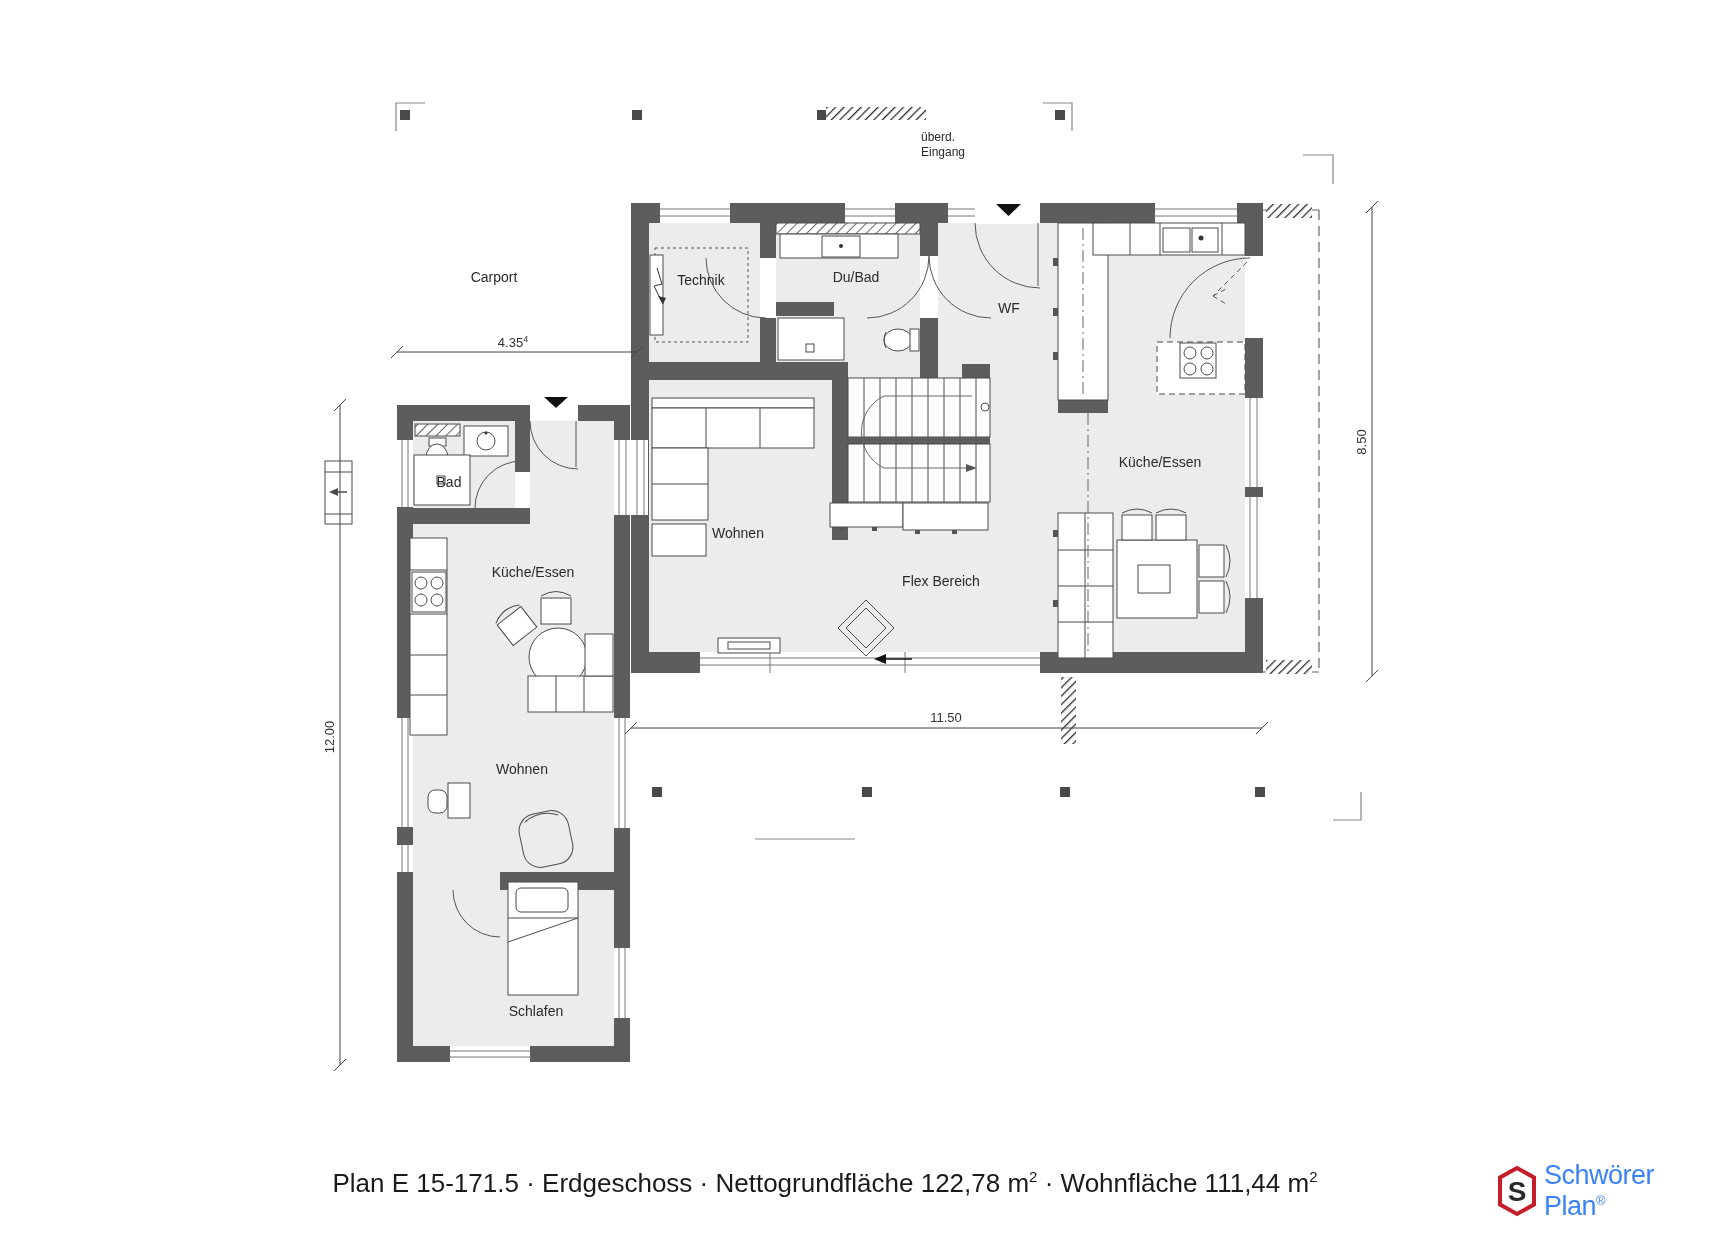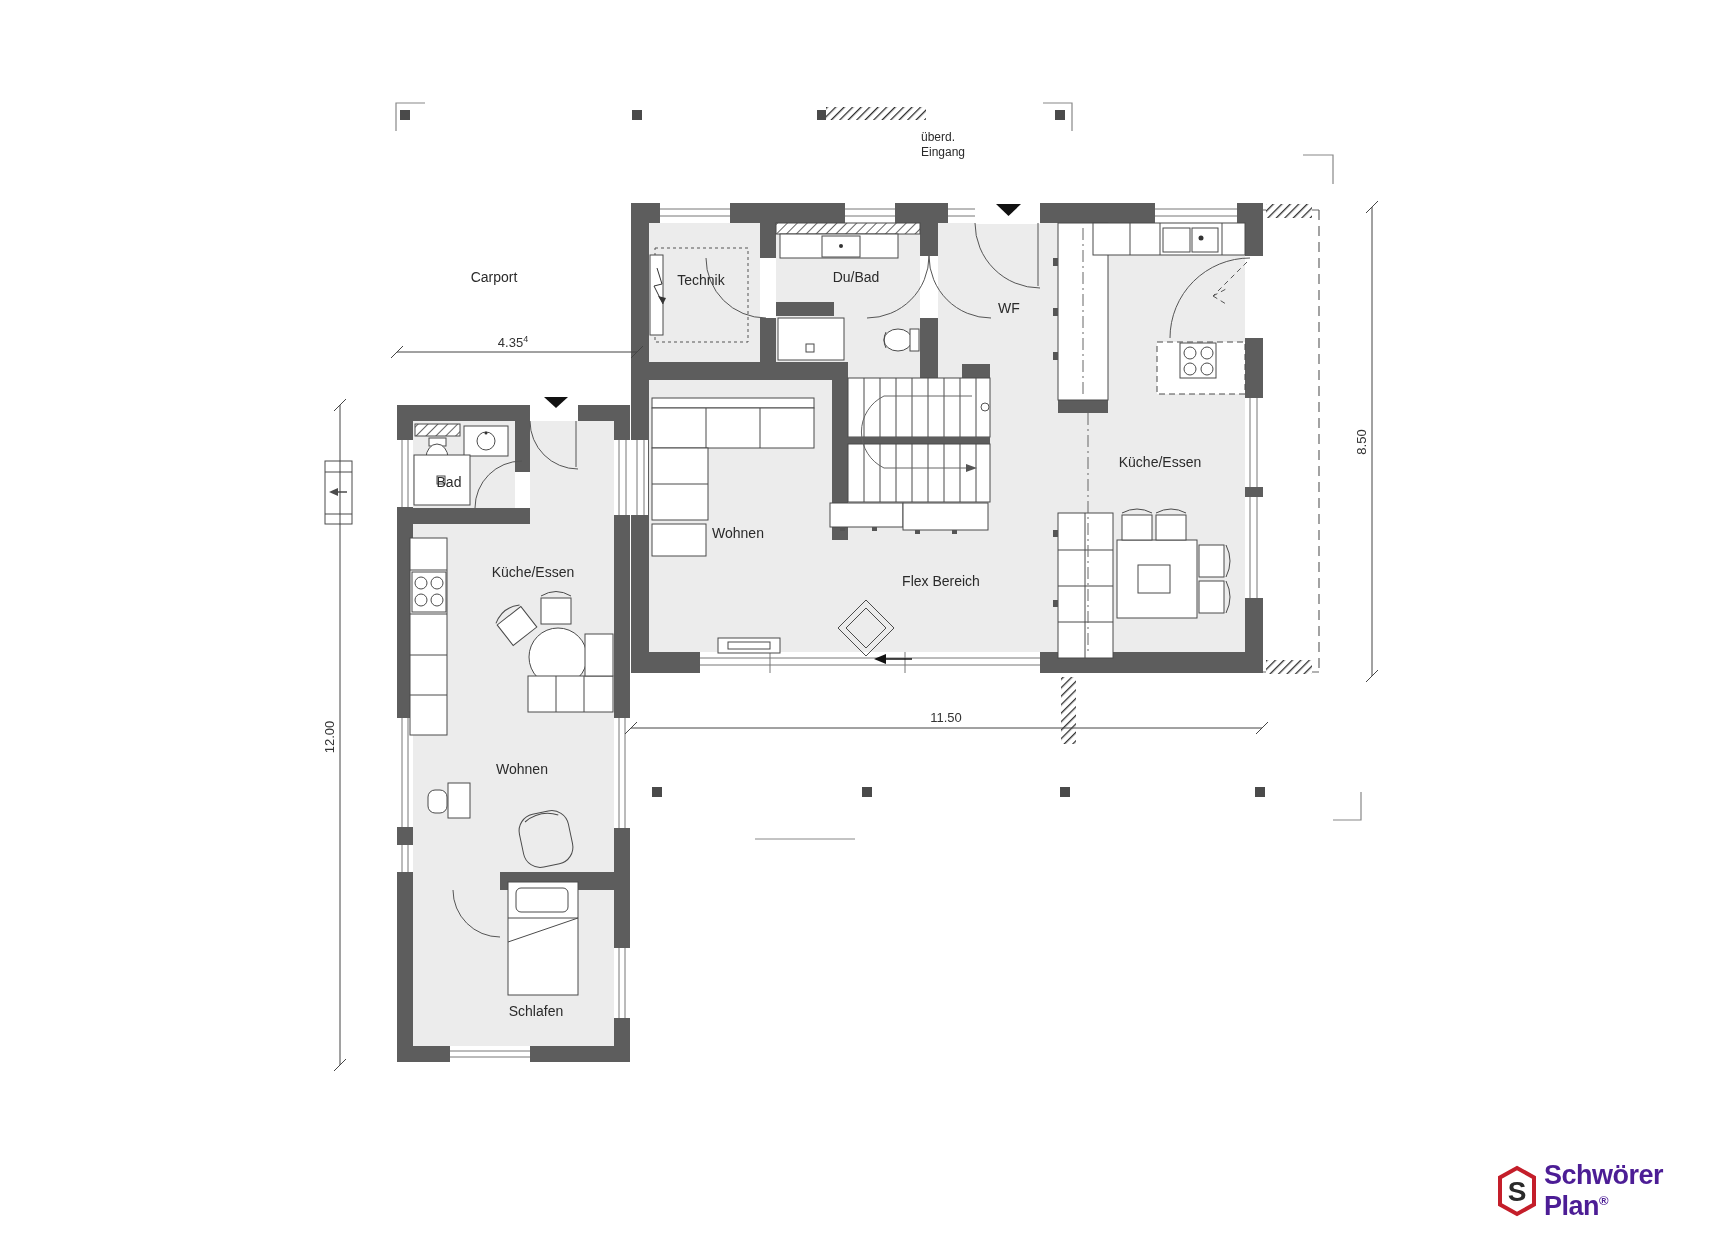--- a/index.html
+++ b/index.html
@@ -7,21 +7,21 @@
           font-family:"Liberation Sans", sans-serif;color:var(--text,#1a1a1a);}
   .plan-svg{position:absolute;left:0;top:0;}
   svg text{font-family:"Liberation Sans", sans-serif;fill:#2a2a2a;}
   .room-label{font-size:14px;}
   .dim-label{font-size:13px;fill:#333;}
   .small-label{font-size:12px;}
   .caption{position:absolute;top:1168px;left:0;width:1650px;text-align:center;
            font-size:26px;color:#1a1a1a;}
   .caption sup{font-size:15px;}
   .logo{position:absolute;left:1497px;top:1163px;display:flex;align-items:center;gap:7px;}
-  .logo-text{font-weight:bold;font-size:27px;line-height:25px;color:#4c1d95;letter-spacing:-0.5px;}
+  .logo-text{font-weight:normal;font-size:27px;line-height:25px;color:#3b82f6;letter-spacing:-0.5px;}
   .logo-text sup{font-size:13px;}
 </style>
 </head>
 <body>
 
 <div class="canvas">
 
 <svg class="plan-svg" width="1720" height="1254" viewBox="0 0 1720 1254">
   <defs>
     <pattern id="hatchA" width="7" height="7" patternUnits="userSpaceOnUse" patternTransform="rotate(45)">
@@ -458,20 +458,21 @@
     <text class="room-label" x="494" y="282">Carport</text>
     <text class="small-label" x="921" y="141" text-anchor="start">überd.</text>
     <text class="small-label" x="921" y="156" text-anchor="start">Eingang</text>
     <text class="dim-label" x="513" y="347"><tspan>4.35</tspan><tspan dy="-5" font-size="9">4</tspan></text>
     <text class="dim-label" x="946" y="722">11.50</text>
     <text class="dim-label" transform="rotate(-90 1366 442)" x="1366" y="442">8.50</text>
     <text class="dim-label" transform="rotate(-90 334 737)" x="334" y="737">12.00</text>
   </g>
 </svg>
 
+<div class="caption"><span>Plan E 15-171.5 · Erdgeschoss · Nettogrundfläche 122,78 m</span><sup>2</sup><span> · Wohnfläche 111,44 m</span><sup>2</sup></div>
 
 <div class="logo">
   <svg width="40" height="52" viewBox="0 0 40 52">
     <path d="M20 3 L37 12.5 V39.5 L20 49 L3 39.5 V12.5 Z" fill="none" stroke="#c41e2a" stroke-width="4"></path>
     <text x="20" y="36" text-anchor="middle" font-size="28" font-weight="bold" fill="#c41e2a">S</text>
   </svg>
   <div class="logo-text">
     <div><span>Schwörer</span></div>
     <div><span>Plan</span><sup>®</sup></div>
   </div>

